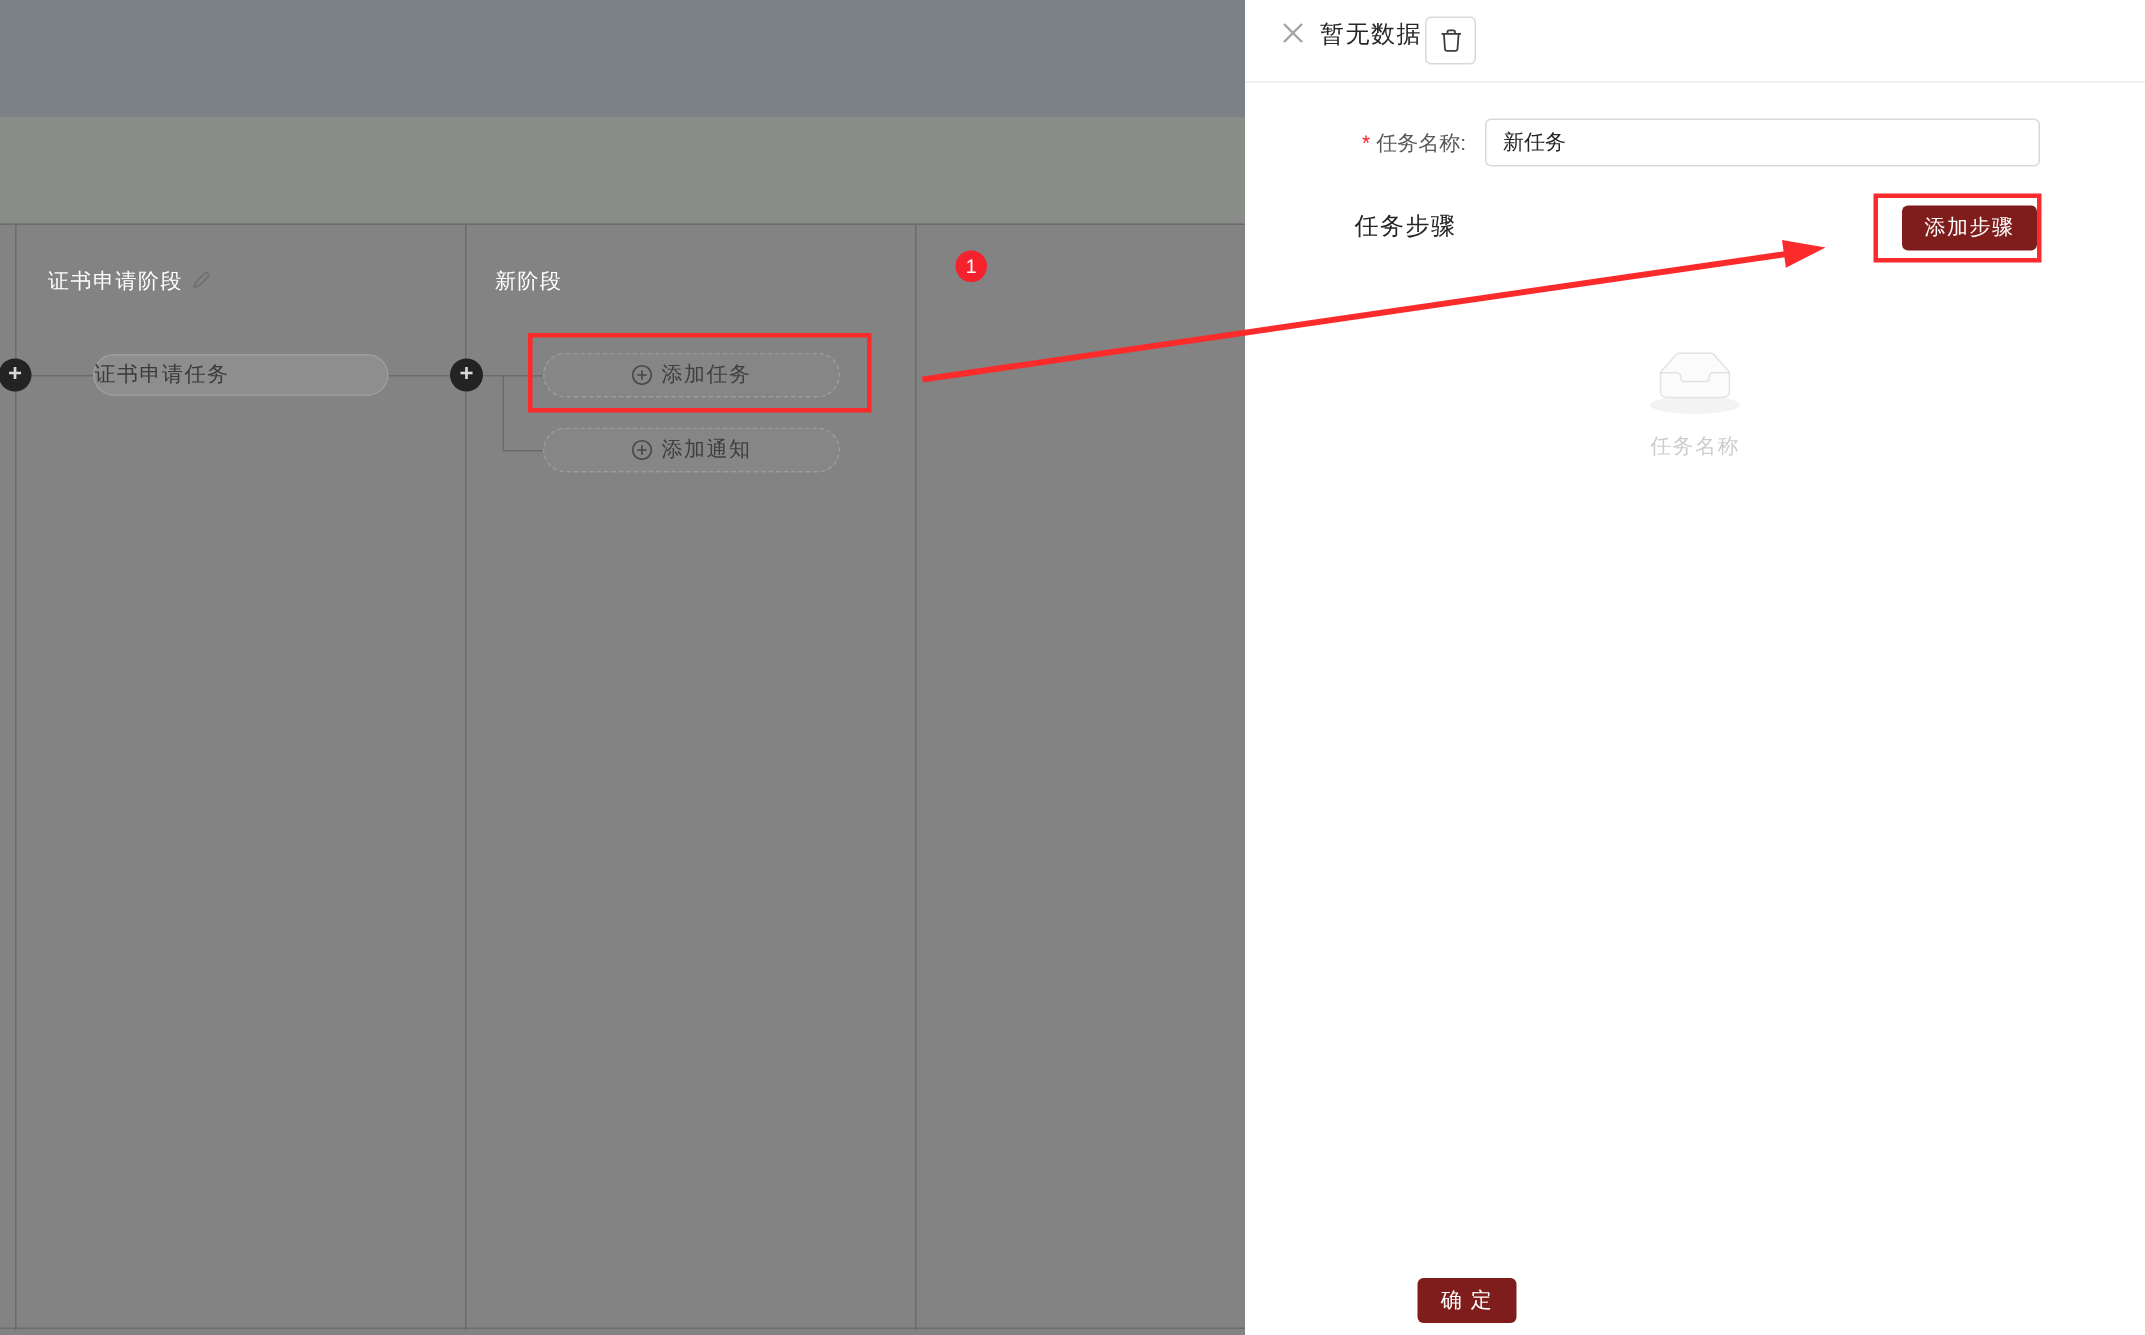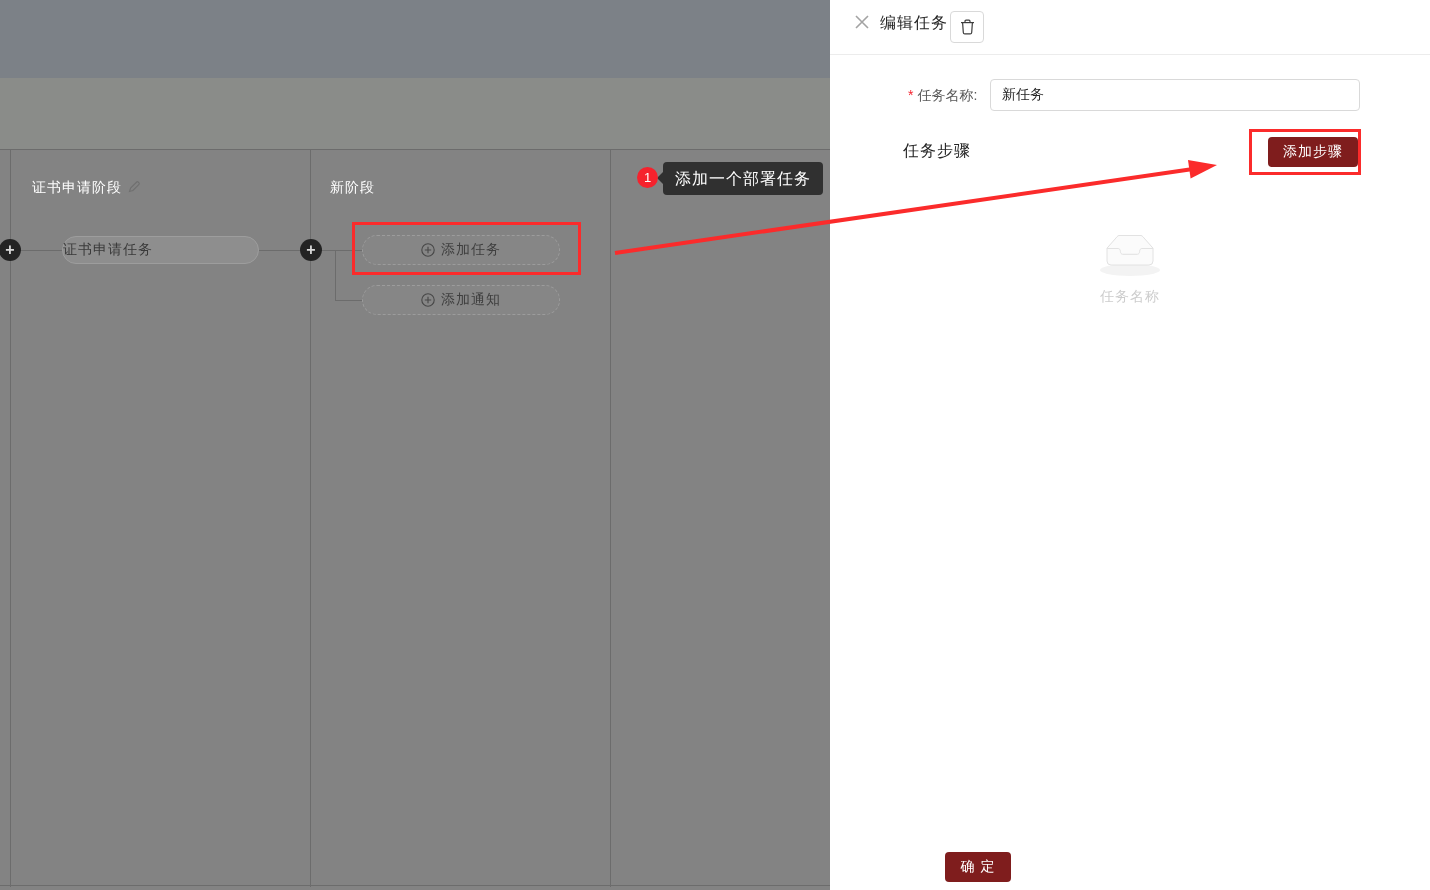--- a/index.html
+++ b/index.html
@@ -114,21 +114,21 @@
       </div>
   </div>
 
   <div class="drawer">
     <div class="drawer-header">
       <span class="close-btn">
         <svg width="16" height="16" viewBox="0 0 16 16" stroke="#a3a3a3" stroke-width="1.6">
           <path d="M2 2 L14 14 M14 2 L2 14"></path>
         </svg>
       </span>
-      <span class="drawer-title">编辑任务</span>
+      <span class="drawer-title">暂无数据</span>
       <span class="trash-btn">
         <svg width="15" height="16" viewBox="0 0 15 16" fill="none" stroke="#3d3d3d" stroke-width="1.2">
           <path d="M1 3.6 H14"></path>
           <path d="M5 3.6 V2.2 a1 1 0 0 1 1 -1 h3 a1 1 0 0 1 1 1 V3.6"></path>
           <path d="M2.6 3.6 l0.7 9.9 a1.5 1.5 0 0 0 1.5 1.4 h5.4 a1.5 1.5 0 0 0 1.5 -1.4 l0.7 -9.9"></path>
         </svg>
       </span>
     </div>
 
     <div class="form-label">
@@ -148,23 +148,19 @@
       <div class="empty-text">任务名称</div>
     </div>
 
     <button class="btn-primary confirm-btn">确 定</button>
   </div>
 
   <div class="guide-rect" style="left:352px; top:222px; width:229px; height:53px; z-index:5;"></div>
   <div class="guide-rect" style="left:1249px; top:129px; width:112px; height:46px; z-index:5;"></div>
 
   <div class="guide-badge">1</div>
-  <div class="guide-tooltip">
-    <span class="caret"></span>
-    <span>添加一个部署任务</span>
-  </div>
 
   <svg class="guide-arrow" width="620" height="115" viewBox="0 0 620 115">
     <line x1="10" y1="103" x2="588" y2="19" stroke="#fb2b2b" stroke-width="4"></line>
     <polygon points="612,15 585.6,28.5 583,10" fill="#fb2b2b"></polygon>
   </svg>
 
 </div>
 
 </body></html>

